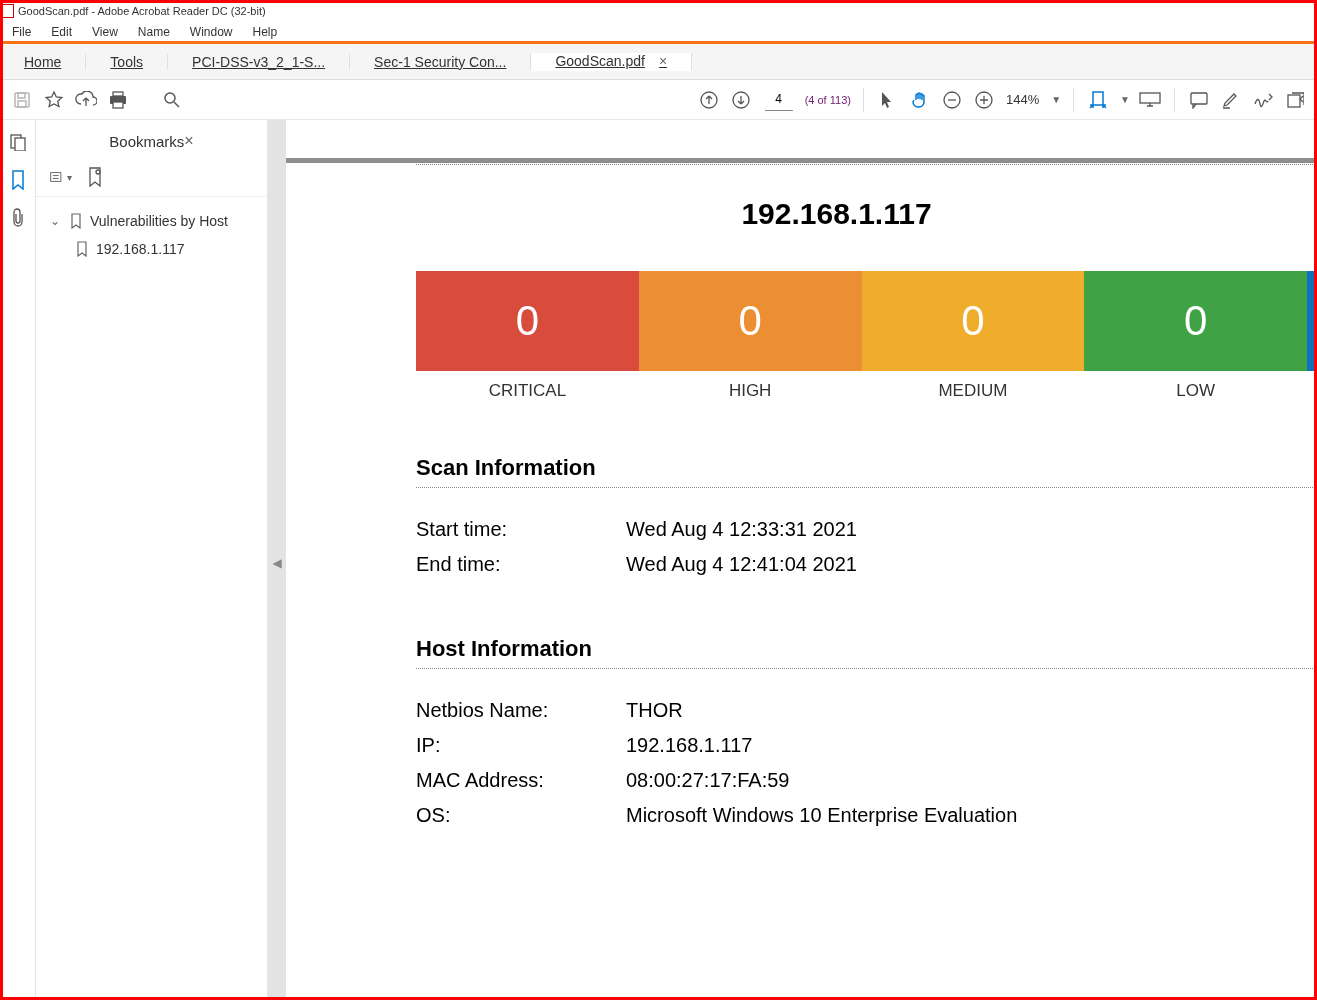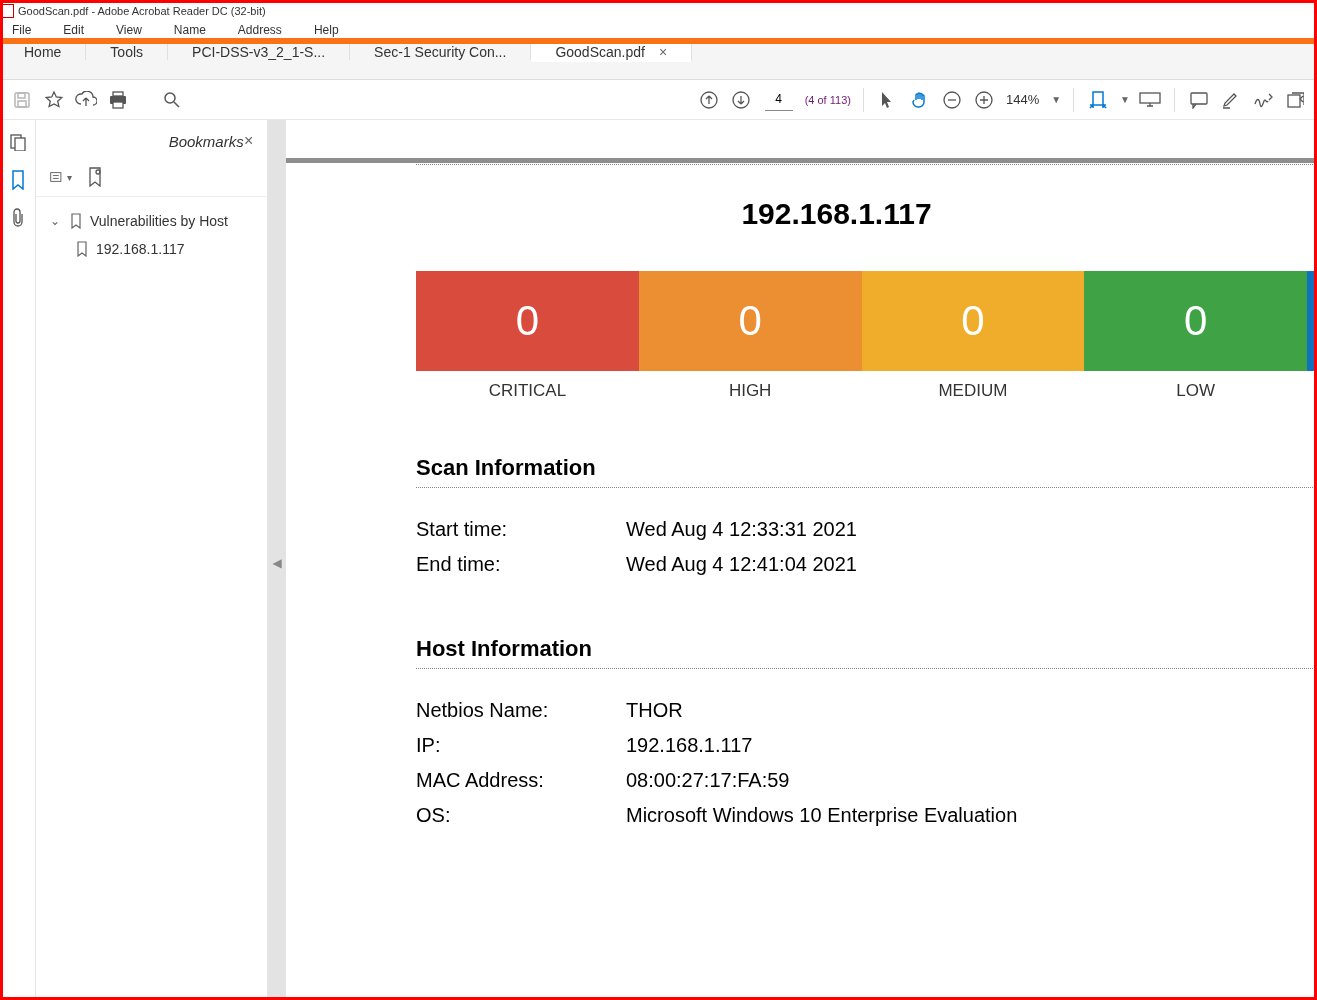--- a/index.html
+++ b/index.html
@@ -1,41 +1,41 @@
 <!DOCTYPE html>
 <html><head>
 <meta charset="utf-8">
 <style>
 * { box-sizing: border-box; margin: 0; padding: 0; }
 body { font-family: "Segoe UI", Arial, sans-serif; font-size: 12px; background: #fff; color: #333; position: relative; width: 1317px; height: 1000px; overflow: hidden; }
 .red-border { position:absolute; top:0; left:0; right:0; bottom:0; border:3px solid #ff0000; pointer-events:none; z-index: 999;}
 .titlebar { height: 22px; display:flex; align-items:center; font-size:11px; background:#fff;}
 .titlebar .app-icon { width:14px; height:14px; border:1px solid #c00; display:inline-block; margin-right:4px;}
-.menubar { height:22px; display:flex; align-items:center; padding-left:4px; gap:16px; background:#fff; border-bottom:6px solid #f97316;}
+.menubar { height:22px; display:flex; align-items:center; padding-left:4px; gap:4px; background:#fff; border-bottom:3px solid #f97316;}
 .menubar span { padding:2px 8px; font-size:12px; color:#333; }
-.tabstrip { height:36px; display:flex; align-items:flex-start; background:#f5f5f5; border-bottom:1px solid #ddd;}
+.tabstrip { height:36px; display:flex; align-items:center; background:#f5f5f5; border-bottom:1px solid #ddd;text-decoration:underline;}
 .tab { display:flex; align-items:center; padding:0 24px; font-size:14px; color:#333; border-right:1px solid #e0e0e0; position:relative;}
 .tab.active { background:#fff; border-bottom:2px solid #fff;}
 .tab .close { margin-left:14px; font-size:14px; color:#666;}
 .toolbar { height:40px; display:flex; align-items:center; padding:0 10px; border-bottom:1px solid #e8e8e8; gap:4px;}
 .tb-spacer { flex:1; }
 .tb-group { display:flex; align-items:center; gap:8px;}
 .tb-sep { width:1px; height:24px; background:#ddd; margin:0 8px;}
 .icon-btn { width:24px; height:24px; display:flex; align-items:center; justify-content:center; color:#555; }
 .icon-btn.accent { color:#0079d6; }
 .page-input { width:28px; height:22px; text-align:center; border:none; border-bottom:1px solid #888; font-size:12px; margin:0 4px;}
 .page-count { font-size:11px; color:#701a75;}
 .zoom-text { font-size:13px; color:#333; padding:0 2px;}
 .dd { font-size:10px; color:#666; margin-left:2px;}
 .main { display:flex; height: calc(100% - 120px);}
 .leftrail { width:36px; background:#fff; border-right:1px solid #e5e5e5; display:flex; flex-direction:column; align-items:center; padding-top:12px; gap:18px;}
 .leftrail .rail-icon { width:20px; height:20px; display:flex; align-items:center; justify-content:center; color:#555;}
 .leftrail .rail-icon.active { color:#0079d6;}
 .bookpanel { width:232px; background:#fff; border-right:1px solid #e5e5e5; display:flex; flex-direction:column;}
-.bp-header { display:flex; align-items:center; justify-content:flex-end; padding:12px 14px; font-size:15px; color:#333;font-style:italic;}
+.bp-header { display:flex; align-items:center; justify-content:center; padding:12px 14px; font-size:15px; color:#333;}
 .bp-close { font-size:16px; color:#666;}
 .bp-tools { display:flex; align-items:center; gap:12px; padding:6px 14px 10px; border-bottom:1px solid #eee;}
 .bp-tools .ti { width:22px; height:18px; display:flex; align-items:center; justify-content:center; color:#555;}
 .bp-list { padding:10px 6px;}
 .bp-item { display:flex; align-items:center; gap:8px; padding:6px 8px; font-size:14px; color:#333;}
 .bp-item.sub { padding-left:34px;}
 .bp-item .chev { width:12px; display:inline-block; color:#666; font-size:12px;}
 .bp-item .bm-icon { color:#666; font-size:14px;}
 .content-wrap { flex:1; position:relative; background:#ededed; overflow:hidden;}
 .gutter { position:absolute; left:0; top:0; bottom:0; width:18px; background:#e3e3e3;}
@@ -61,21 +61,21 @@
 <div class="titlebar">
   <span class="app-icon"></span>
   <span>GoodScan.pdf - Adobe Acrobat Reader DC (32-bit)</span>
 </div>
 
 <div class="menubar">
   <span>File</span>
   <span>Edit</span>
   <span>View</span>
   <span>Name</span>
-  <span>Address</span>
+  <span>Window</span>
   <span>Help</span>
 </div>
 
 <div class="tabstrip">
   <div class="tab">
       <span>Home</span>
     </div>
   <div class="tab">
       <span>Tools</span>
     </div>

